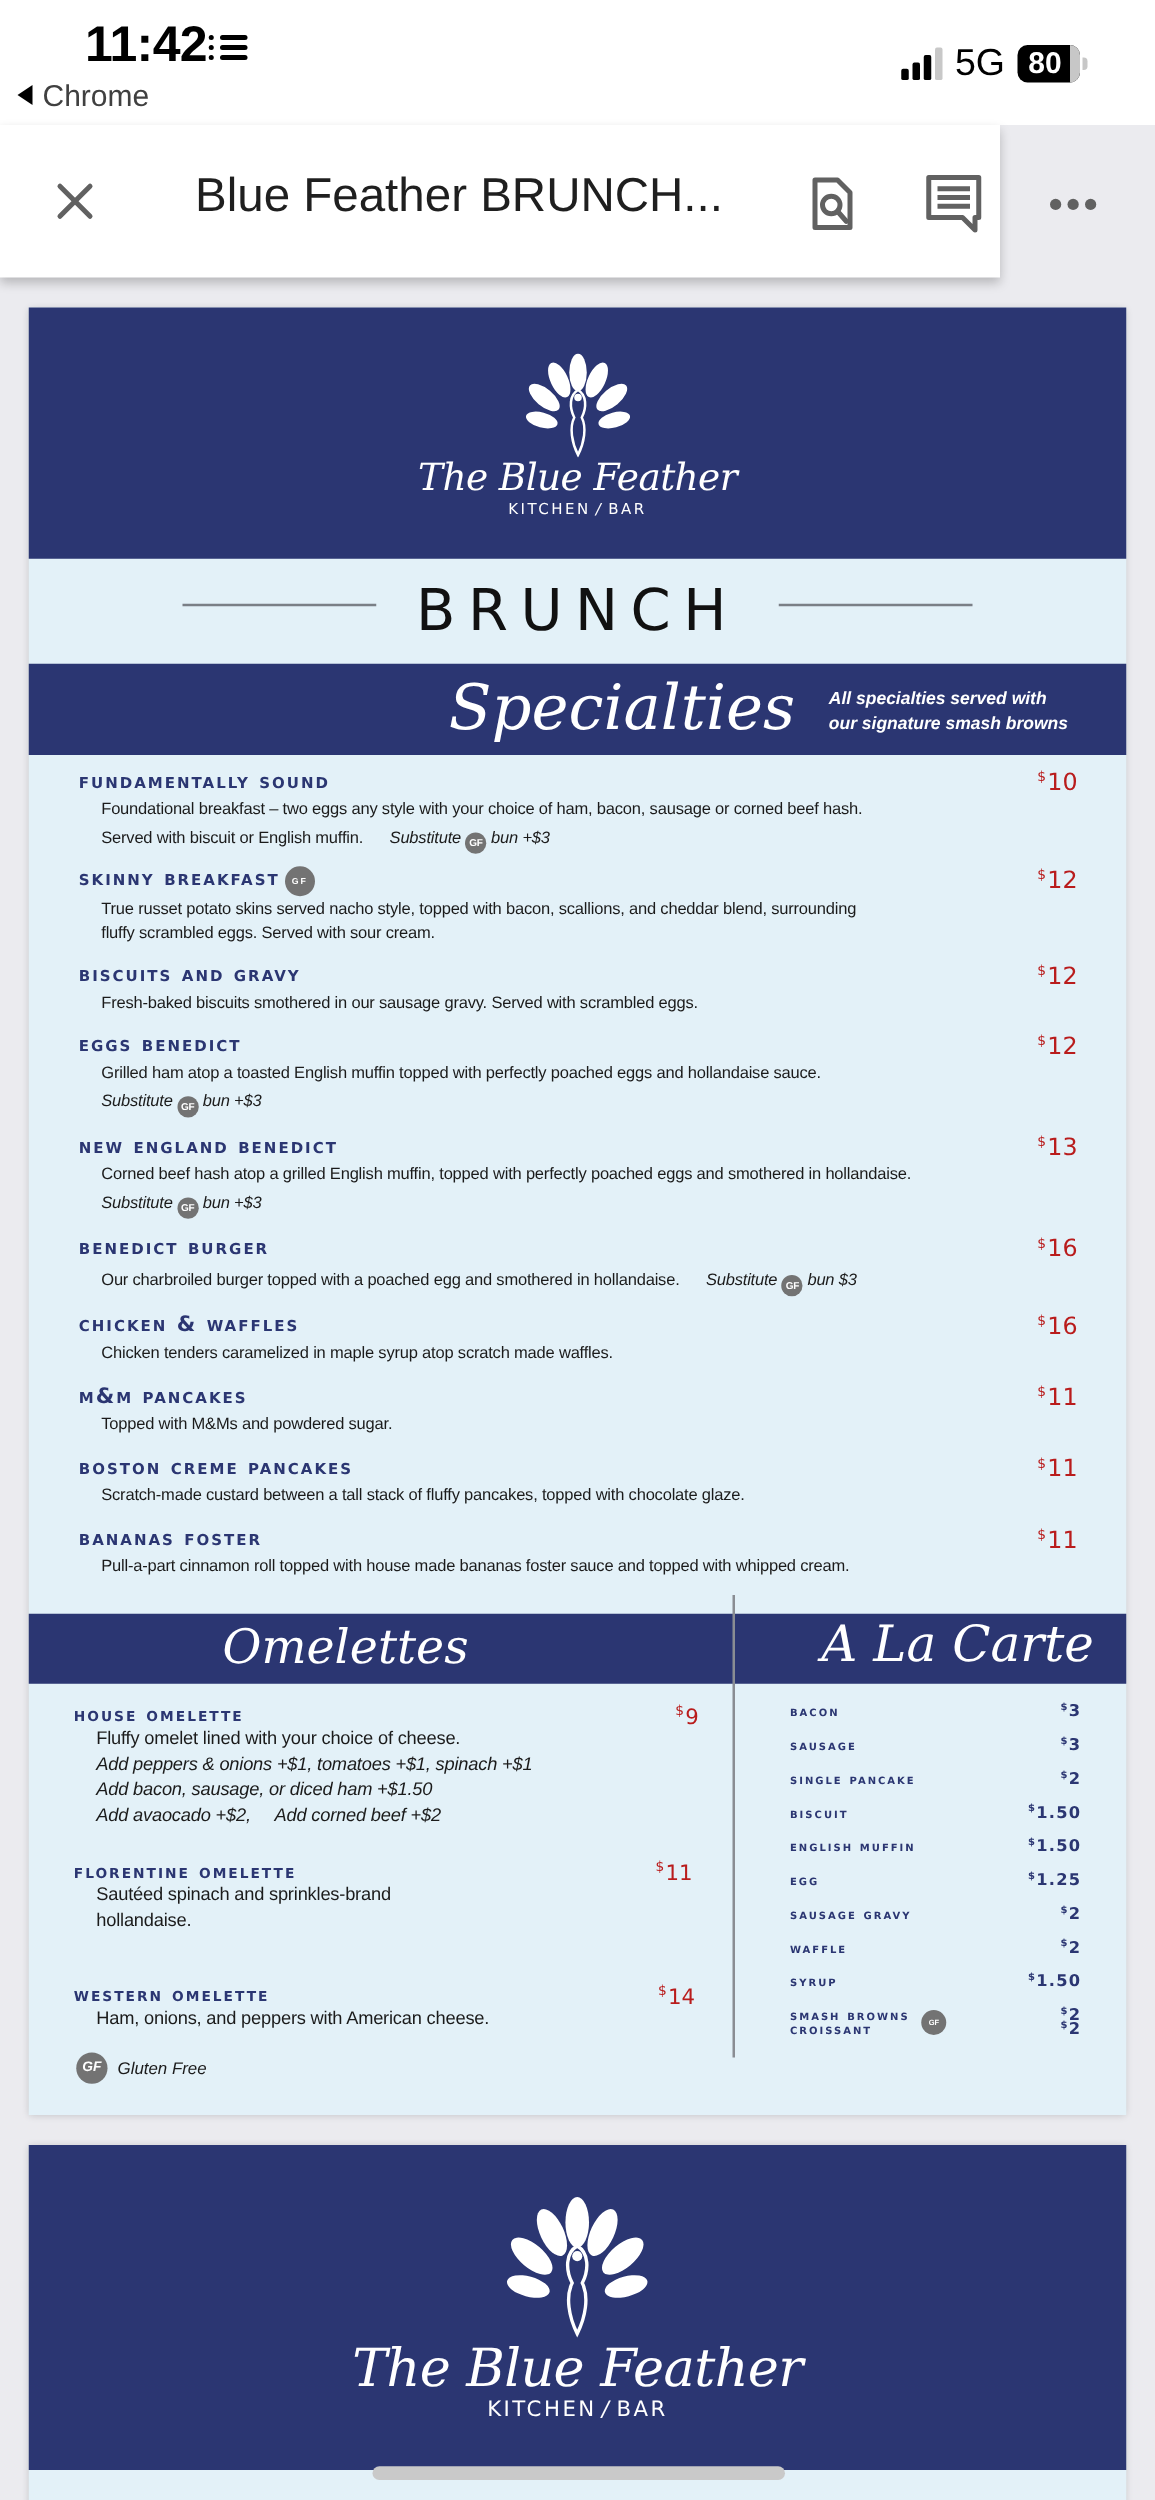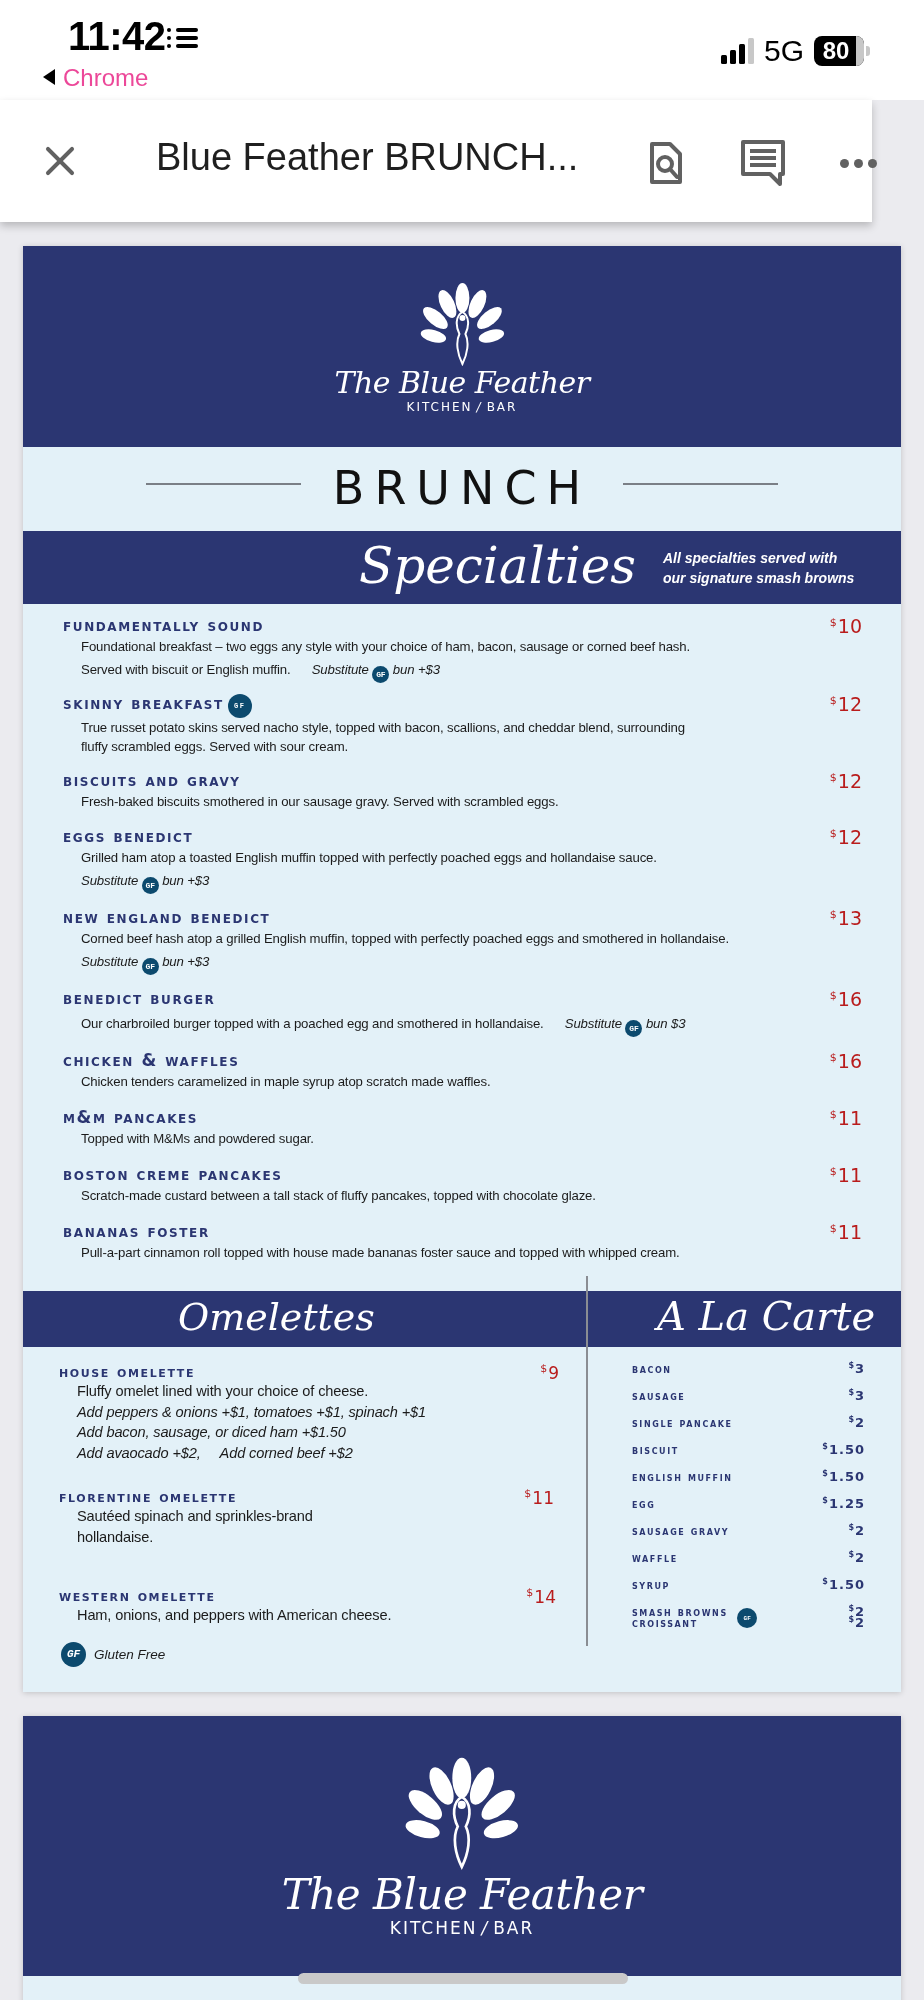--- a/index.html
+++ b/index.html
@@ -4,34 +4,34 @@
 <style>
   * { box-sizing: border-box; margin: 0; padding: 0; }
   html, body { width: 924px; height: 2000px; overflow: hidden; background: #ebebef; font-family: "Liberation Sans", sans-serif; }
 
   
   .statusbar { position: absolute; top: 0; left: 0; width: 924px; height: 100px; background: #fff; }
   .sb-time { position: absolute; left: 68px; top: 14px; font-size: 40px; font-weight: 700; color: #000; letter-spacing: -0.5px; font-family: "Liberation Sans", sans-serif; }
   .sb-list { position: absolute; left: 167px; top: 26px; width: 32px; height: 24px; }
   .sb-list i { position: absolute; left: 0; width: 4px; height: 4px; background: #000; border-radius: 50%; }
   .sb-list b { position: absolute; left: 9px; width: 22px; height: 3.5px; background: #000; border-radius: 2px; }
-  .sb-back { position: absolute; left: 43px; top: 64px; font-size: 24px; color: #ec4899; }
+  .sb-back { position: absolute; left: 14px; top: 64px; font-size: 24px; color: #404040; }
   .sb-back .tri { display: inline-block; width: 0; height: 0; border-top: 8px solid transparent; border-bottom: 8px solid transparent; border-right: 12px solid #000; margin-right: 8px; vertical-align: 1px; }
   .sb-right { position: absolute; right: 54px; top: 34px; display: flex; align-items: center; gap: 10px; }
   .signal { display: flex; align-items: flex-end; gap: 3px; height: 26px; }
   .signal span { width: 6px; background: #000; border-radius: 1.5px; }
   .signal span.off { background: #c8c8c8; }
   .net { font-size: 30px; color: #000; }
   .battery { position: relative; width: 56px; height: 30px; }
   .battery .body { position: absolute; left: 0; top: 0; width: 50px; height: 30px; border-radius: 8px; background: #000; color: #fff; font-weight: 700; font-size: 24px; text-align: center; line-height: 30px; }
   .battery .body::after { content: ""; position: absolute; right: 0; top: 0; width: 8px; height: 30px; background: #c7c7c7; border-radius: 0 8px 8px 0; }
   .battery .nub { position: absolute; right: 0; top: 10px; width: 4px; height: 10px; border-radius: 0 3px 3px 0; background: #c7c7c7; }
 
   
-  .toolbar { position: absolute; top: 100px; left: 0; width: 872px; height: 122px; background: #fff; box-shadow: 0 4px 8px rgba(0,0,0,0.22); z-index: 3; padding-left: 44px; }
+  .toolbar { position: absolute; top: 100px; left: 0; width: 800px; height: 122px; background: #fff; box-shadow: 0 4px 8px rgba(0,0,0,0.22); z-index: 3; padding-left: 44px; }
   .tb-close { position: absolute; left: 38px; top: 40px; width: 44px; height: 44px; }
   .tb-close::before, .tb-close::after { content: ""; position: absolute; left: 20px; top: 2px; width: 4px; height: 38px; background: #616161; border-radius: 2px; }
   .tb-close::before { transform: rotate(45deg); }
   .tb-close::after { transform: rotate(-45deg); }
   .tb-title { position: absolute; left: 156px; top: 36px; font-size: 38px; color: #1f1f1f; white-space: nowrap; }
   .tb-icon { position: absolute; top: 38px; width: 50px; height: 50px; }
   .tb-doc { left: 640px; }
   .tb-comment { left: 738px; }
   .tb-more { left: 840px; display: flex; align-items: center; gap: 5px; }
   .tb-more span { width: 9px; height: 9px; border-radius: 50%; background: #616161; }
@@ -56,21 +56,21 @@
   .spec-band { position: absolute; left: 0; top: 285px; width: 878px; height: 73px; }
   .script { font-family: "DejaVu Serif", serif; font-style: italic; color: #fff; }
   .spec-title { position: absolute; left: 336px; top: 6px; font-size: 50px; }
   .spec-note { position: absolute; left: 640px; top: 17px; font-size: 14px; font-weight: 700; font-style: italic; color: #fff; line-height: 20px; font-family: "Liberation Sans Narrow", "Liberation Sans", sans-serif; }
   .item { position: absolute; left: 40px; width: 810px; }
   .item-name { font-family: "DejaVu Sans", sans-serif; font-weight: 700; font-size: 17px; color: #2b3672; font-variant: small-caps; letter-spacing: 1.6px; text-transform: lowercase; }
   .item-price { position: absolute; right: 11px; top: 0; font-family: "DejaVu Sans", sans-serif; font-weight: 400; font-size: 19px; color: #b91c1c; }
   .item-price sup { font-size: 11px; vertical-align: 7px; margin-right: 1px; }
   .item-desc { margin-left: 18px; font-family: "Liberation Sans", sans-serif; font-size: 13.2px; color: #1b1b1b; line-height: 23px; letter-spacing: -0.15px; }
   .item-desc i { font-style: italic; }
-  .gf { display: inline-block; width: 17px; height: 17px; border-radius: 50%; background: #0c4a6e; color: #fff; font-size: 8px; font-weight: 700; text-align: center; line-height: 17px; vertical-align: -3px; font-family: Liberation Mono, monospace; }
+  .gf { display: inline-block; width: 17px; height: 17px; border-radius: 50%; background: #737373; color: #fff; font-size: 8px; font-weight: 700; text-align: center; line-height: 17px; vertical-align: -3px; font-family: Liberation Sans, sans-serif; }
   .gf.big { width: 24px; height: 24px; line-height: 24px; font-size: 10px; vertical-align: 1px; margin-left: 4px; }
 
   
   .bottom-band { position: absolute; left: 0; top: 1045px; width: 878px; height: 56px; }
   .omelettes-title { position: absolute; left: 155px; top: 4px; font-size: 38px; }
   .alacarte-title { position: absolute; left: 634px; top: 2px; font-size: 40px; }
   .vdivider { position: absolute; left: 563px; top: 1030px; width: 2px; height: 370px; background: #8a8d93; z-index: 2; }
 
   .om { position: absolute; left: 36px; width: 500px; }
   .om .item-name { font-size: 16px; }

